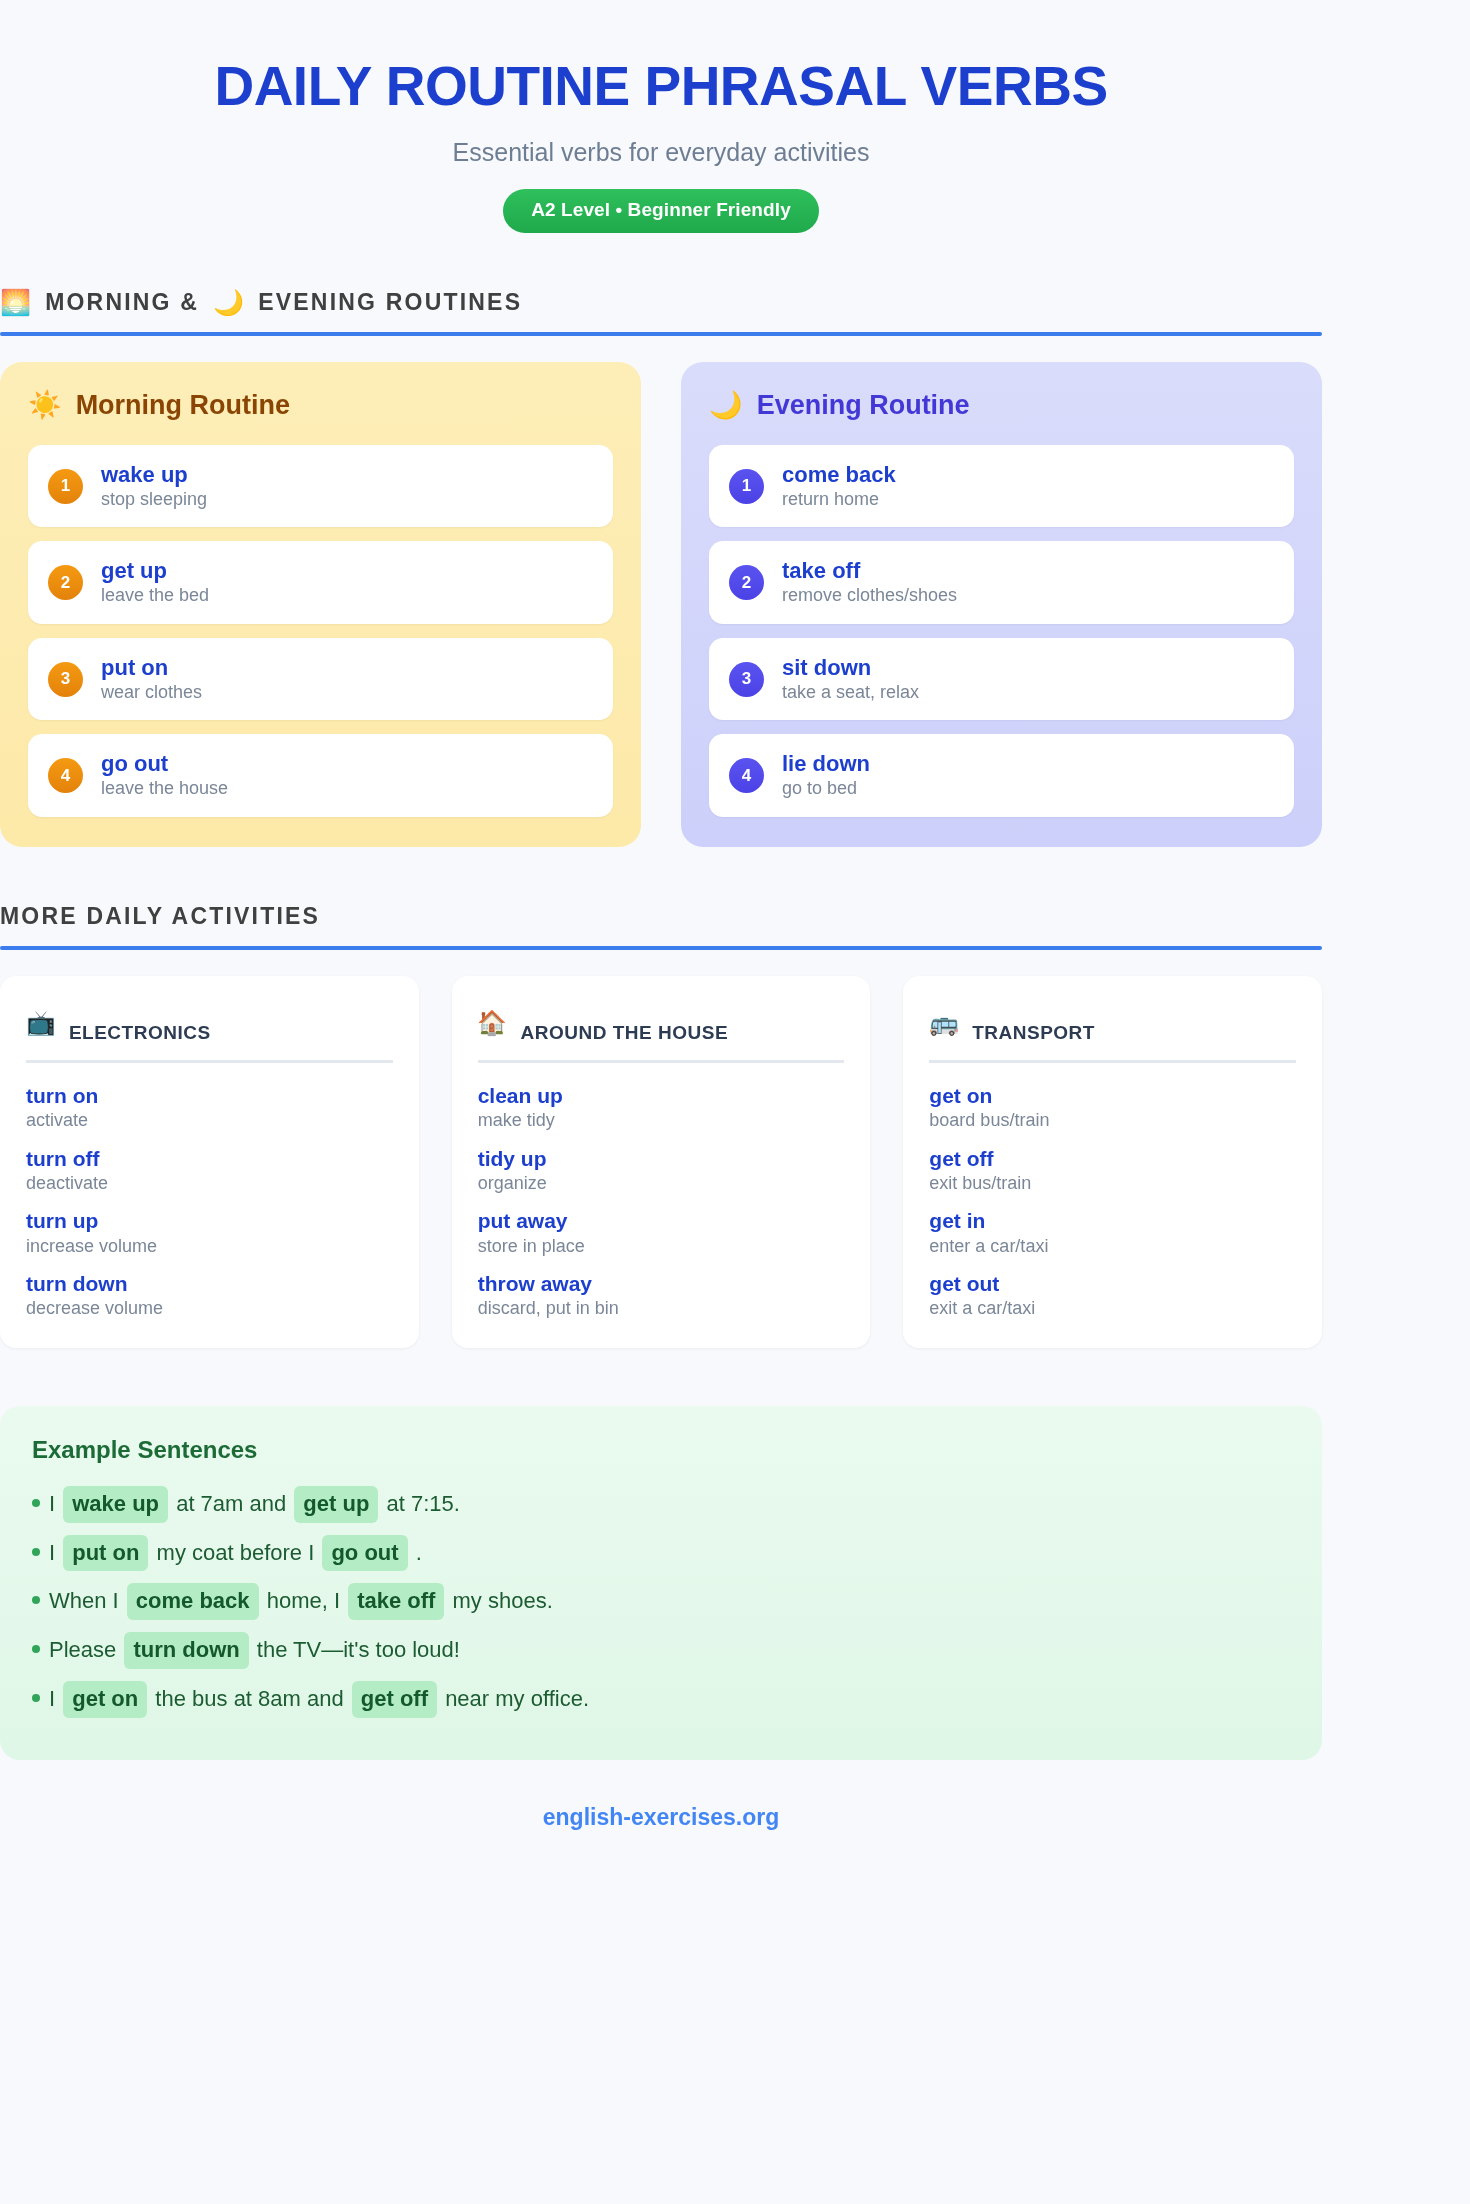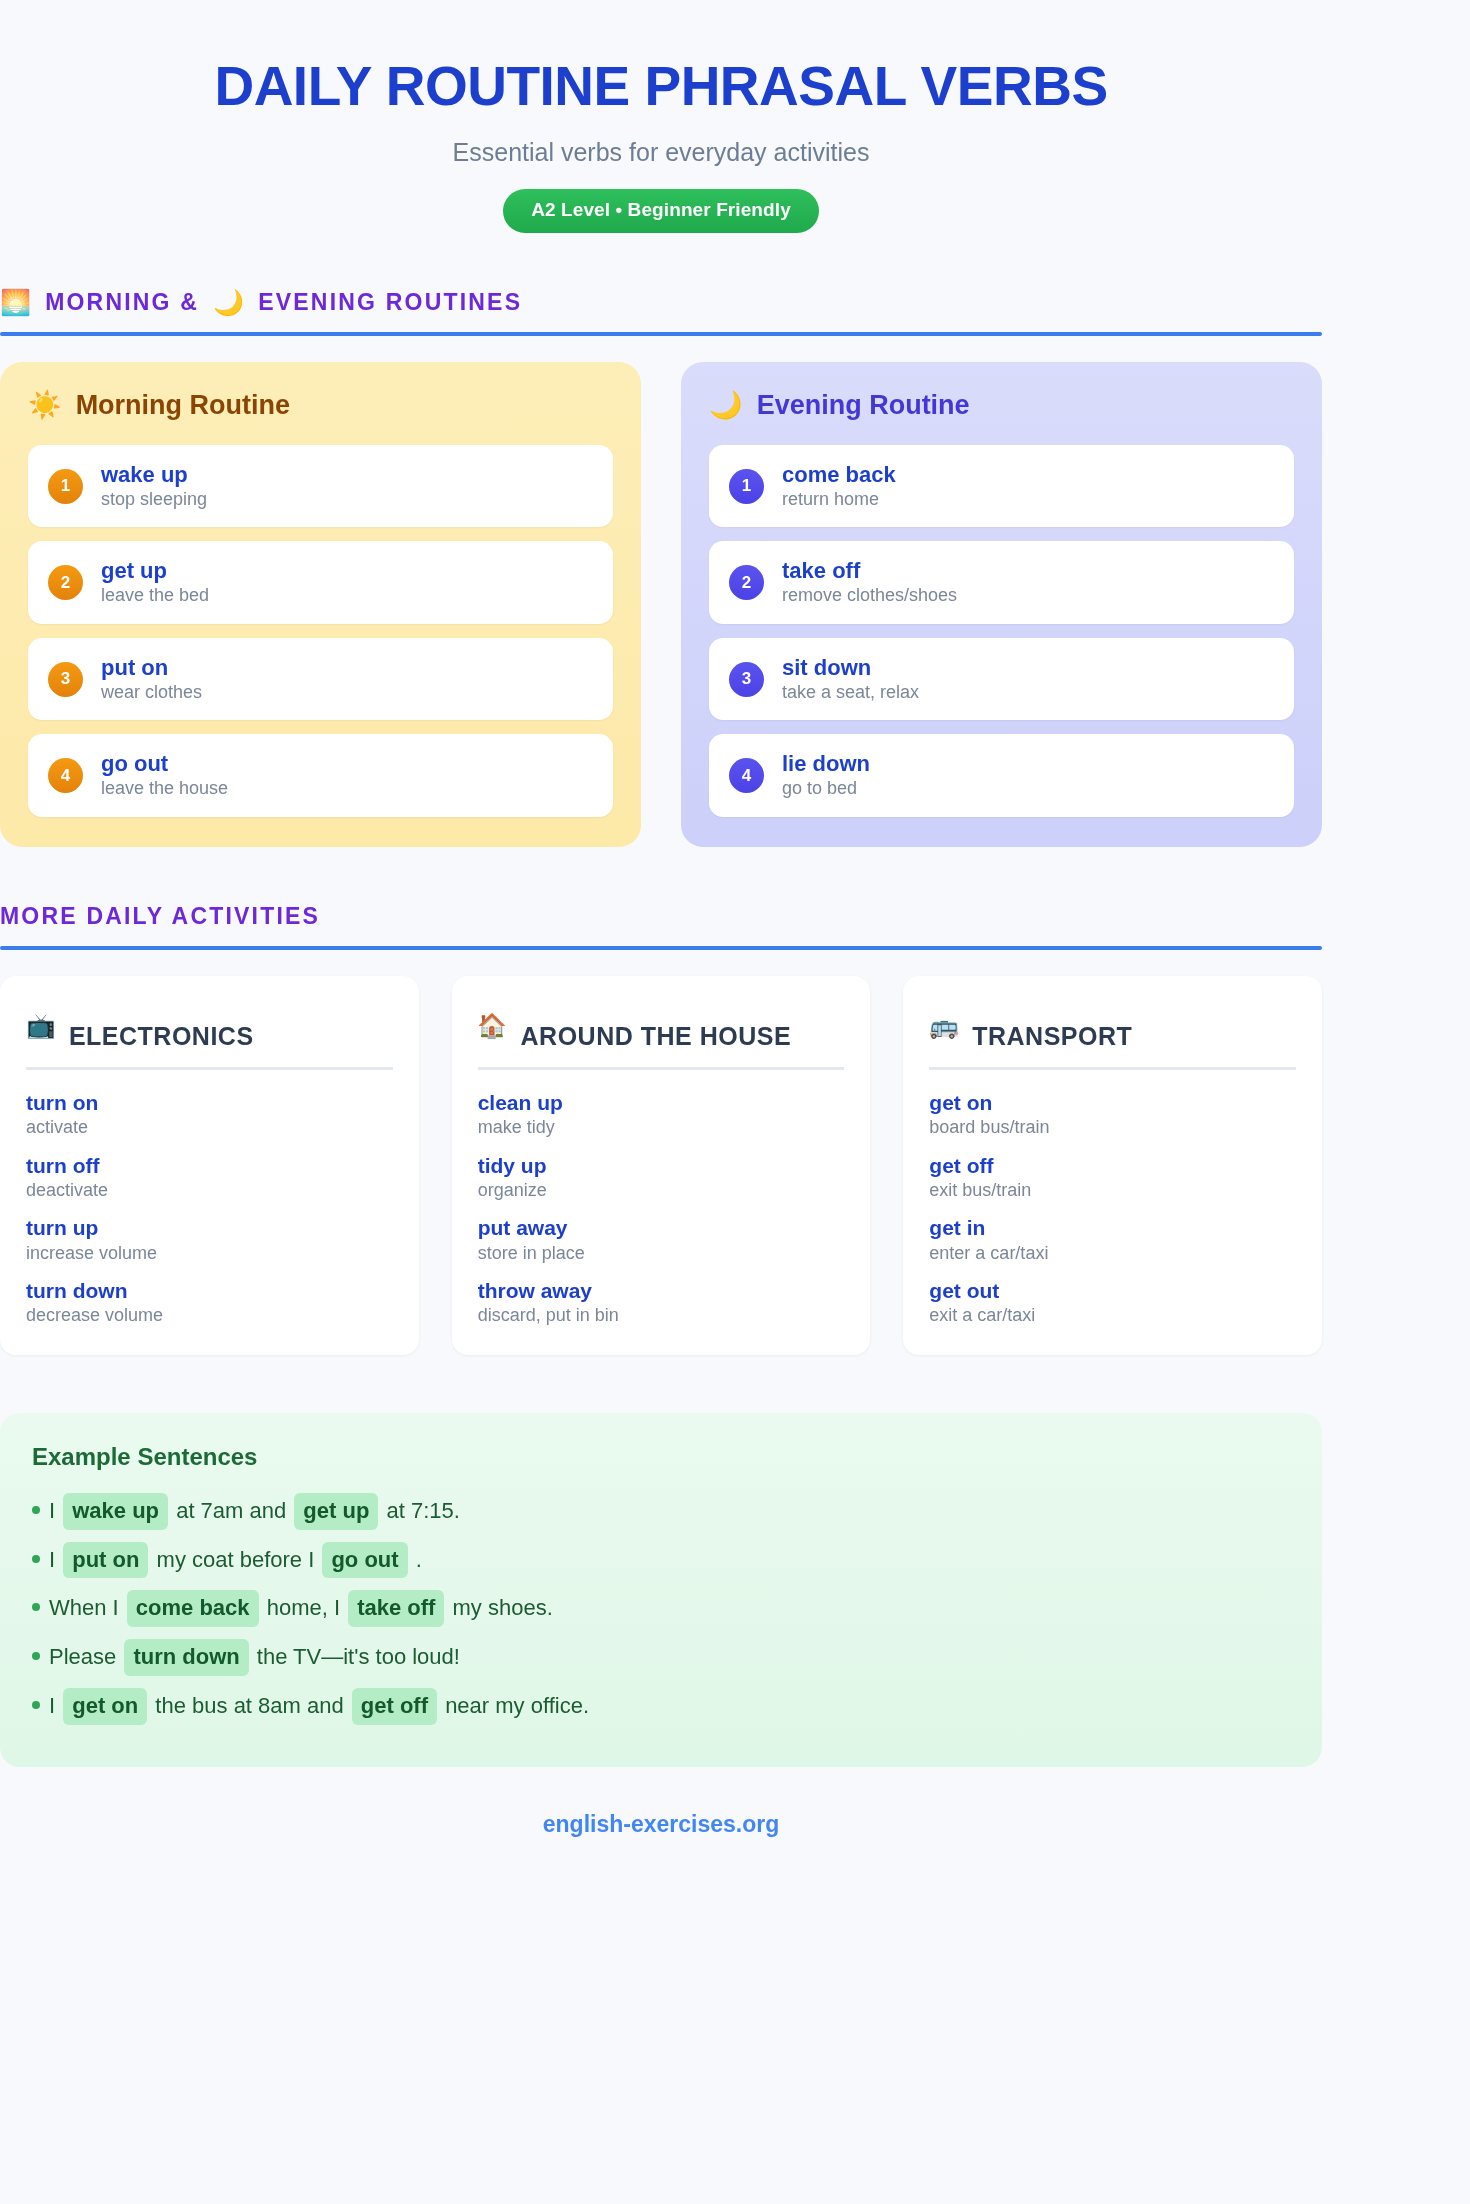--- a/index.html
+++ b/index.html
@@ -64,21 +64,21 @@
     display: flex;
     align-items: center;
     gap: 14px;
     padding-bottom: 16px;
   }
   .section-head .emj { font-size: 25px; line-height: 1; }
   .section-head .txt {
     font-size: 23px;
     font-weight: 700;
     letter-spacing: 2.2px;
-    color: #6d28d9;
+    color: #404040;
     text-transform: uppercase;
   }
   .section-rule {
     height: 4px;
     background: #3b7ded;
     border-radius: 2px;
     width: 100%;
   }
 
   
@@ -171,21 +171,21 @@
   .cat-head {
     display: flex;
     align-items: center;
     gap: 13px;
     padding-bottom: 16px;
     border-bottom: 3px solid #e3e8ef;
     margin-bottom: 20px;
   }
   .cat-head .emj { font-size: 24px; line-height: 1; }
   .cat-head .label {
-    font-size: 25px;
+    font-size: 19px;
     font-weight: 700;
     letter-spacing: 0.5px;
     color: #2d3c52;
     text-transform: uppercase;
     margin-top: 20px;
   }
 
   .cat-item { margin-bottom: 14px; }
   .cat-item:last-child { margin-bottom: 0; }
   .cat-phrase {

